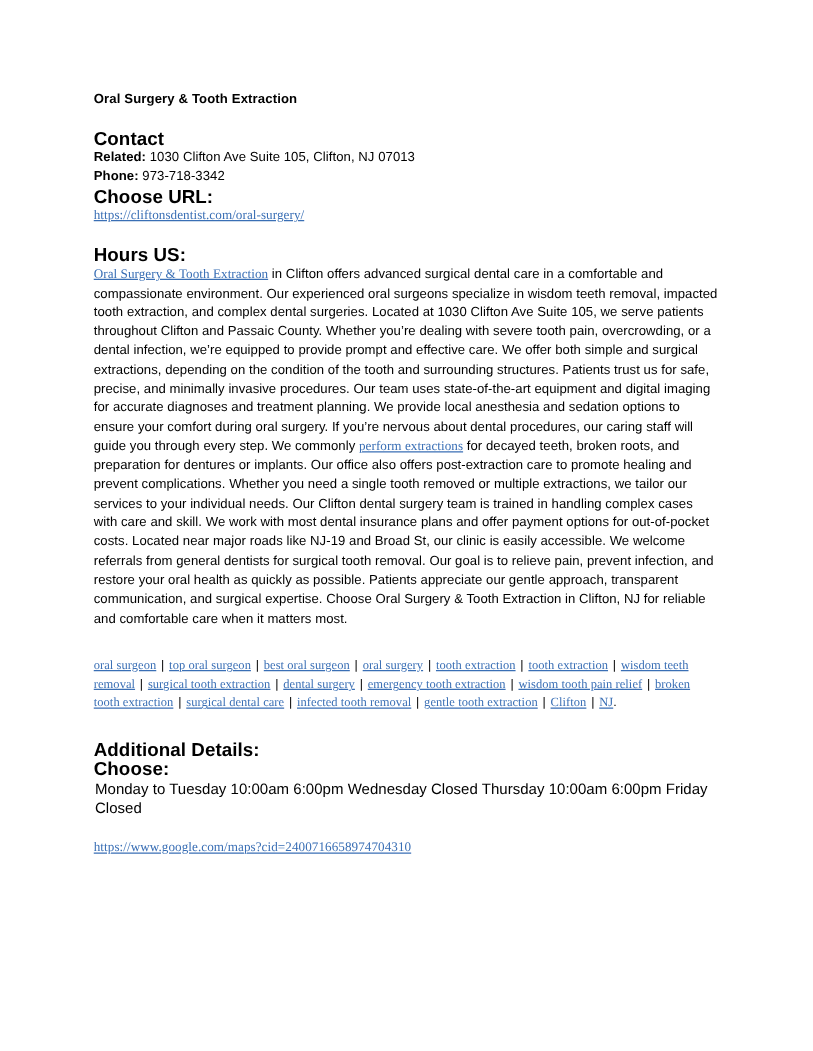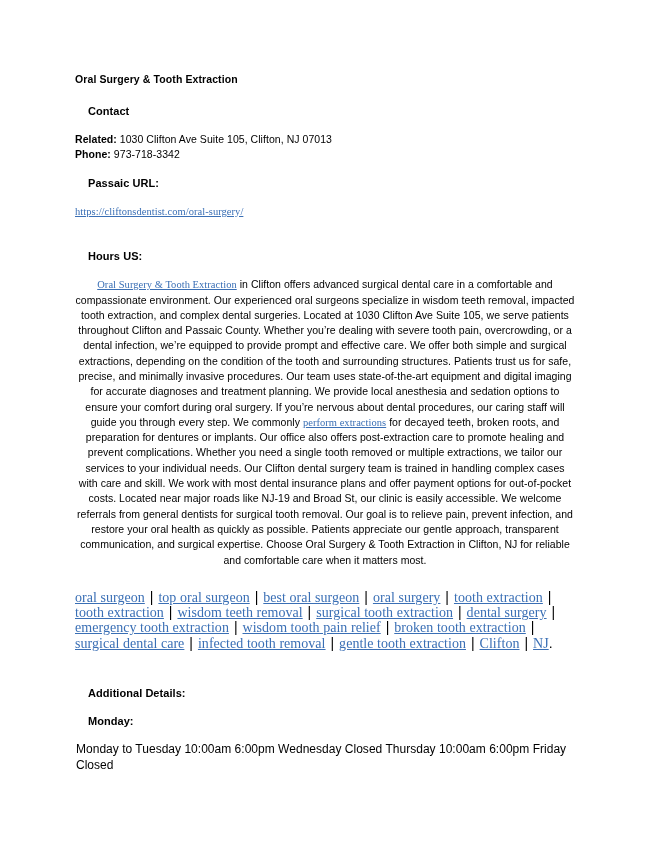--- a/index.html
+++ b/index.html
@@ -32,24 +32,24 @@
     font-size: 10.5px;
     line-height: 15px;
     letter-spacing: 0.1px;
     margin: 0 0 17px 0;
   }
   .block {
     margin: 0 0 0 0;
   }
   .label {
     font-weight: bold;
-    font-size: 11px;
+    font-size: 15px;
     line-height: 15.2px;
     letter-spacing: 0.05px;
-    margin: 13px;
+    margin: 0;
   }
   .line {
     font-size: 10.5px;
     line-height: 15.2px;
     letter-spacing: 0.05px;
     margin: 0;
   }
   .line b, .label b {
     font-weight: bold;
   }
@@ -59,25 +59,25 @@
   a.link, .link {
     color: #3a6fb5;
     text-decoration: underline;
     word-break: break-word;
     font-family: Liberation Serif, serif;
   }
   .body-text {
     font-size: 10.5px;
     line-height: 15.3px;
     letter-spacing: 0.04px;
-    text-align: center;
+    text-align: left;
     margin: 0;
   }
   .related-list {
-    font-size: 14px;
+    font-size: 10px;
     line-height: 15.3px;
     letter-spacing: 0.04px;
     margin: 0;
   }
   .sep {
     color: #000000;
     text-decoration: none;
     padding: 0 1px;
   }
   .hours-line {
@@ -92,40 +92,41 @@
 
 <div class="page">
   <div class="content">
 
     <div class="doc-title">Oral Surgery &amp;  Tooth Extraction</div>
 
     <div class="block">
       <div class="label">Contact</div>
       <div class="line"><b>Related:</b><span> 1030 Clifton Ave Suite 105, Clifton, NJ 07013</span></div>
       <div class="line"><b>Phone:</b><span> 973-718-3342</span></div>
-      <div class="label">Passaic URL:</div>
+      <div class="label">Choose URL:</div>
       <div class="line"><a class="link" href="#">https://cliftonsdentist.com/oral-surgery/</a></div>
     </div>
 
     <div class="spacer-md"></div>
 
     <div class="block">
       <div class="label">Hours US:</div>
       <div class="body-text"><a class="link" href="#">Oral Surgery &amp; Tooth Extraction</a><span> in Clifton offers advanced surgical dental care in a comfortable and compassionate environment. Our experienced oral surgeons specialize in wisdom teeth removal, impacted tooth extraction, and complex dental surgeries. Located at 1030 Clifton Ave Suite 105, we serve patients throughout Clifton and Passaic County. Whether you’re dealing with severe tooth pain, overcrowding, or a dental infection, we’re equipped to provide prompt and effective care. We offer both simple and surgical extractions, depending on the condition of the tooth and surrounding structures. Patients trust us for safe, precise, and minimally invasive procedures. Our team uses state-of-the-art equipment and digital imaging for accurate diagnoses and treatment planning. We provide local anesthesia and sedation options to ensure your comfort during oral surgery. If you’re nervous about dental procedures, our caring staff will guide you through every step. We commonly </span><a class="link" href="#">perform extractions</a><span> for decayed teeth, broken roots, and preparation for dentures or implants. Our office also offers post-extraction care to promote healing and prevent complications. Whether you need a single tooth removed or multiple extractions, we tailor our services to your individual needs. Our Clifton dental surgery team is trained in handling complex cases with care and skill. We work with most dental insurance plans and offer payment options for out-of-pocket costs. Located near major roads like NJ-19 and Broad St, our clinic is easily accessible. We welcome referrals from general dentists for surgical tooth removal. Our goal is to relieve pain, prevent infection, and restore your oral health as quickly as possible. Patients appreciate our gentle approach, transparent communication, and surgical expertise. Choose Oral Surgery &amp; Tooth Extraction in Clifton, NJ for reliable and comfortable care when it matters most.</span></div>
     </div>
 
     <div class="spacer-lg"></div>
 
     <div class="block">
       <div class="related-list"><a class="link" href="#">oral surgeon</a><span class="sep"> | </span><a class="link" href="#">top oral surgeon</a><span class="sep"> | </span><a class="link" href="#">best oral surgeon</a><span class="sep"> | </span><a class="link" href="#">oral surgery</a><span class="sep"> | </span><a class="link" href="#">tooth extraction</a><span class="sep"> | </span><a class="link" href="#">tooth extraction</a><span class="sep"> | </span><a class="link" href="#">wisdom teeth removal</a><span class="sep"> | </span><a class="link" href="#">surgical tooth extraction</a><span class="sep"> | </span><a class="link" href="#">dental surgery</a><span class="sep"> | </span><a class="link" href="#">emergency tooth extraction</a><span class="sep"> | </span><a class="link" href="#">wisdom tooth pain relief</a><span class="sep"> | </span><a class="link" href="#">broken tooth extraction</a><span class="sep"> | </span><a class="link" href="#">surgical dental care</a><span class="sep"> | </span><a class="link" href="#">infected tooth removal</a><span class="sep"> | </span><a class="link" href="#">gentle tooth extraction</a><span class="sep"> | </span><a class="link" href="#">Clifton</a><span class="sep"> | </span><a class="link" href="#">NJ</a><span>.</span></div>
     </div>
 
     <div class="spacer-lg"></div>
 
     <div class="block">
       <div class="label">Additional Details:</div>
-      <div class="label">Monday:</div>
+      <div class="label">Choose:</div>
       <div class="hours-line">Monday to Tuesday 10:00am 6:00pm Wednesday Closed Thursday 10:00am 6:00pm Friday Closed</div>
       <div class="spacer-sm"></div>
+      <div class="line"><a class="link" href="#">https://www.google.com/maps?cid=2400716658974704310</a></div>
     </div>
 
   </div>
 </div>
 
 </body></html>

